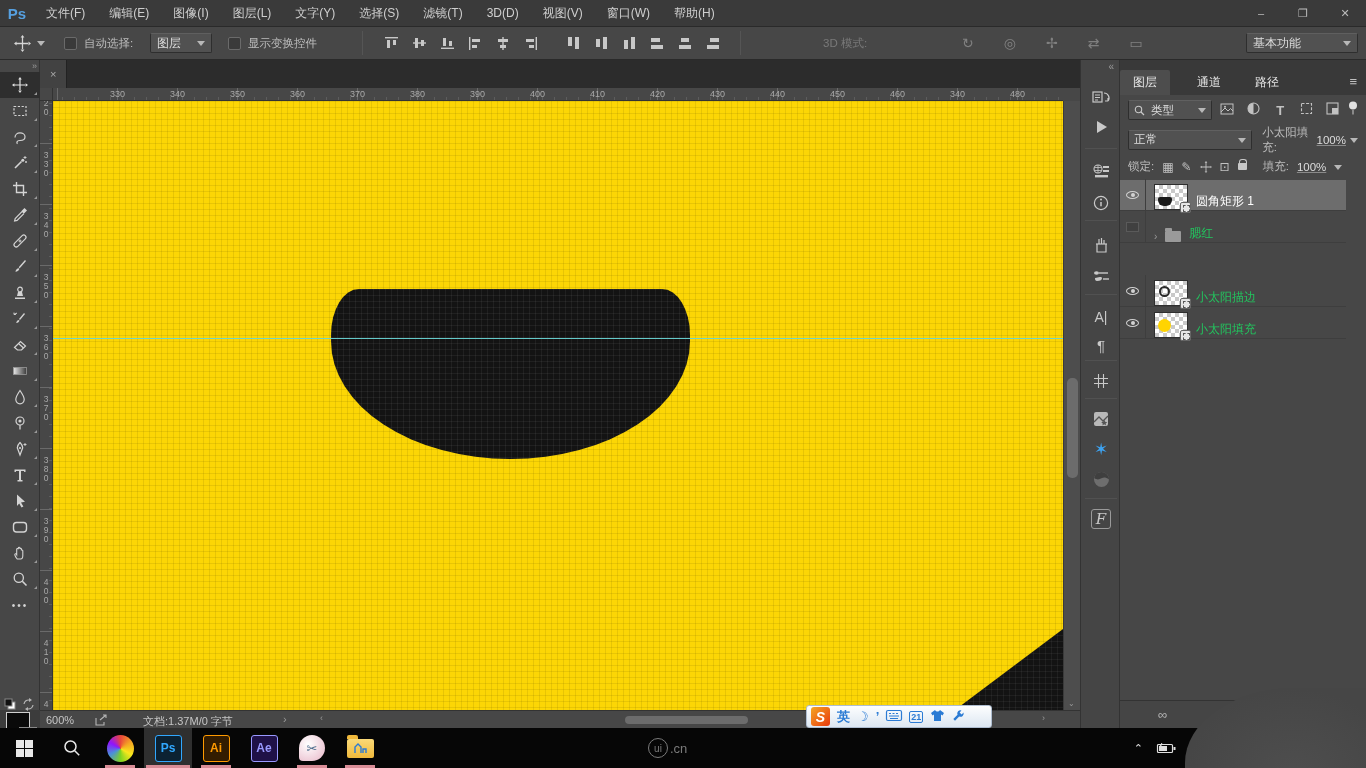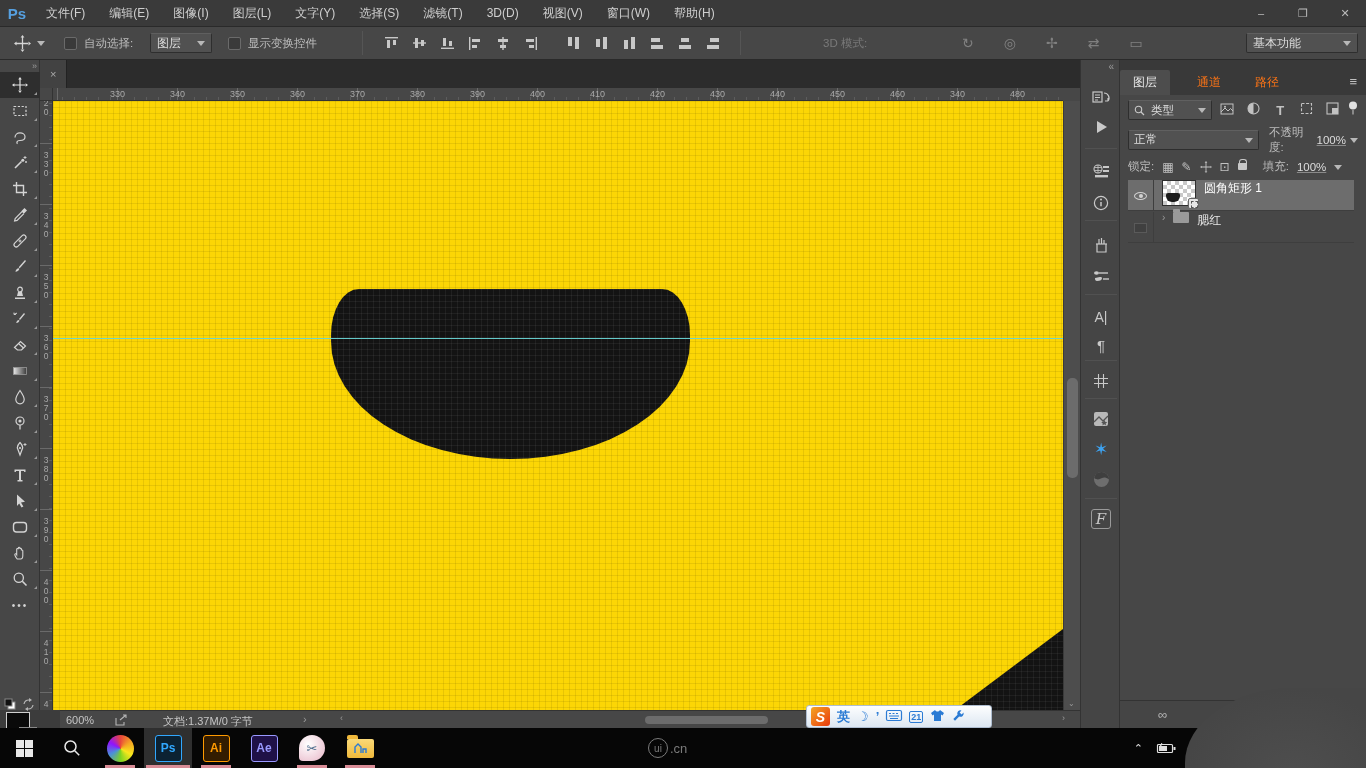--- a/index.html
+++ b/index.html
@@ -75,58 +75,58 @@
     clip-path:polygon(100% 0, 100% 100%, 0 100%);
     background-image:linear-gradient(rgba(255,255,255,.05) 1px, transparent 1px),
                      linear-gradient(90deg, rgba(255,255,255,.05) 1px, transparent 1px);
     background-size:6px 6px; }
   #vscroll { position:absolute; left:1023px; top:13px; width:17px; height:609px; background:#4d4d4d; border-left:1px solid #3a3a3a; }
   #vscroll-thumb { position:absolute; left:3px; top:277px; width:11px; height:100px; background:#6c6c6c; border-radius:5px; }
   #vscroll-dn { position:absolute; left:4px; bottom:2px; color:#9a9a9a; font-size:8px; }
 
   
   #statusbar { position:absolute; left:40px; top:710px; width:1040px; height:18px; background:#474747;
-    border-top:1px solid #333; z-index:20; font-size:11px; color:#c5c5c5;margin-left:20px; }
+    border-top:1px solid #333; z-index:20; font-size:11px; color:#c5c5c5; }
   #hscroll-thumb { position:absolute; left:585px; top:5px; width:123px; height:8px; background:#6c6c6c; border-radius:4px; }
 
   
   #dockstrip { position:absolute; left:1080px; top:60px; width:40px; height:668px; background:#454545;
     border-left:1px solid #333; border-right:1px solid #333; z-index:20; }
   .dock-ico { position:absolute; left:0; width:40px; height:26px; display:flex; align-items:center; justify-content:center;
     color:#c9c9c9; font-size:15px; }
   .dock-sep { position:absolute; left:4px; width:32px; height:1px; background:#383838; border-bottom:1px solid #515151; }
 
   
   #layers-panel { position:absolute; left:1120px; top:60px; width:246px; height:668px; background:#474747; z-index:20; }
   #lp-tabstrip { position:absolute; left:0; top:0; width:246px; height:35px; background:#393939; }
-  .lp-tab { position:absolute; top:10px; height:25px; line-height:25px; padding:0 13px; font-size:12px; color:#f97316; }
+  .lp-tab { position:absolute; top:10px; height:25px; line-height:25px; padding:0 13px; font-size:12px; color:#e5e5e5; }
   .lp-tab.active { background:#4d4d4d; color:#e6e6e6; border-radius:2px 2px 0 0; }
   #lp-menu { position:absolute; right:8px; top:14px; color:#c0c0c0; font-size:13px; letter-spacing:1px; }
   .lp-row { position:absolute; left:0; width:246px; display:flex; align-items:center; }
   .mini-select { background:#515151; border:1px solid #2e2e2e; border-top-color:#606060; border-radius:2px;
     height:20px; display:flex; align-items:center; padding:0 5px; gap:6px; color:#ddd; font-size:11.5px; }
   .lp-ficon { color:#c2c2c2; font-size:12px; width:26px; text-align:center; }
   .lbl { color:#bdbdbd; font-size:11.5px; }
   .val { color:#ddd; font-size:11.5px; }
 
   #layer-list { position:absolute; left:0; top:120px; width:246px; height:221px; }
-  .lrow { position:absolute; left:8px; width:226px; height:31px; border-bottom:1px solid #3e3e3e; display:flex; align-items:flex-start; }
+  .lrow { position:absolute; left:0; width:226px; height:31px; border-bottom:1px solid #3e3e3e; display:flex; align-items:flex-end; }
   .lrow.sel { background:#6d6d6d; }
   .eyebox { width:26px; height:31px; border-right:1px solid #3e3e3e; display:flex; align-items:center; justify-content:center; flex:none; }
   .eye { width:13px; height:8px; border:1px solid #d2d2d2; border-radius:50%; position:relative; }
   .eye::after { content:""; position:absolute; left:3.5px; top:1.5px; width:4px; height:4px; background:#d2d2d2; border-radius:50%; }
   .thumb { width:34px; height:26px; margin:0 8px 0 8px; position:relative; flex:none; border:1px solid #2e2e2e; }
   .checker { background-color:#fff;
     background-image:linear-gradient(45deg,#c9c9c9 25%,transparent 25%,transparent 75%,#c9c9c9 75%),
                      linear-gradient(45deg,#c9c9c9 25%,transparent 25%,transparent 75%,#c9c9c9 75%);
     background-size:8px 8px; background-position:0 0,4px 4px; }
   .thumb.white { background:#f8f8f8; }
   .vbadge { position:absolute; right:-4px; bottom:-4px; width:11px; height:11px; background:#e6e6e6; border:1px solid #666; border-radius:2px; }
   .vbadge::after { content:""; position:absolute; left:2px; top:2px; width:5px; height:5px; border:1px dashed #555; }
-  .lname { font-size:12px; color:#e5e5e5; white-space:nowrap; }
+  .lname { font-size:12px; color:#22c55e; white-space:nowrap; }
   .lrow.sel .lname { color:#fff; }
   .mini-lock { position:relative; width:9px; height:7px; background:#c8c8c8; border-radius:1px; display:inline-block; }
   .mini-lock::before { content:""; position:absolute; left:1.5px; top:-4px; width:6px; height:5px;
     border:1.5px solid #c8c8c8; border-bottom:none; border-radius:3px 3px 0 0; }
   .folder { position:relative; width:16px; height:11px; background:#9a9a9a; border-radius:1px; margin:0 8px; flex:none; }
   .folder::before { content:""; position:absolute; left:0; top:-3px; width:7px; height:3px; background:#9a9a9a; border-radius:1px 1px 0 0; }
   #lp-bottombar { position:absolute; left:0; top:640px; width:246px; height:28px; background:#454545; border-top:1px solid #333;
     display:flex; align-items:center; }
 
   
@@ -625,21 +625,21 @@
           <circle cx="5" cy="4.5" r="4" fill="#e2e2e2"></circle>
           <rect x="4" y="8.5" width="2" height="5" fill="#8a8a8a"></rect>
         </svg></span>
   </div>
 
   <div class="lp-row" style="top:66px; height:27px; padding:0 8px">
     <span class="mini-select" style="width:150px; justify-content:space-between">
       <span>正常</span>
       <span class="caret-down"></span>
     </span>
-    <span class="lbl" style="margin-left:10px">不透明度:</span>
+    <span class="lbl" style="margin-left:10px">小太阳填充:</span>
     <span class="val" style="margin-left:5px; text-decoration:underline; text-decoration-color:#8a8a8a">100%</span>
     <span class="caret-down" style="margin-left:4px"></span>
   </div>
 
   <div class="lp-row" style="top:93px; height:27px; padding:0 8px; gap:8px">
     <span class="lbl">锁定:</span>
     <span style="color:#c2c2c2; font-size:12px">▦</span>
     <span style="color:#c2c2c2; font-size:12px">✎</span>
     <svg width="12" height="12" viewBox="0 0 16 16">
         <path fill="#c2c2c2" d="M7.4 2h1.2v12H7.4z M2 7.4h12v1.2H2z M8 0l1.8 2.4H6.2z M8 16l1.8-2.4H6.2z M0 8l2.4-1.8v3.6z M16 8l-2.4-1.8v3.6z"></path>
@@ -662,20 +662,40 @@
         </span>
       <span class="lname">圆角矩形 1</span>
     </div>
     <div class="lrow" style="top:32px">
       <span class="eyebox">
           <span style="width:13px; height:10px; border:1px solid #5a5a5a; background:#404040"></span>
         </span>
       <span style="color:#9a9a9a; font-size:10px; margin-left:8px">›</span>
       <span class="folder"></span>
       <span class="lname">腮红</span>
+    </div>
+    <div class="lrow" style="top:96px">
+      <span class="eyebox">
+          <span class="eye"></span>
+        </span>
+      <span class="thumb checker">
+          <span class="abs" style="left:4px; top:5px; width:11px; height:11px; border:2px solid #2a2a2a; border-radius:50%"></span>
+          <span class="vbadge"></span>
+        </span>
+      <span class="lname">小太阳描边</span>
+    </div>
+    <div class="lrow" style="top:128px">
+      <span class="eyebox">
+          <span class="eye"></span>
+        </span>
+      <span class="thumb checker">
+          <span class="abs" style="left:3px; top:6px; width:13px; height:13px; background:#ffd400; border-radius:50%"></span>
+          <span class="vbadge"></span>
+        </span>
+      <span class="lname">小太阳填充</span>
     </div>
   </div>
 
   <div id="lp-bottombar">
     <span style="margin-left:38px; color:#b5b5b5; font-size:13px">∞</span>
   </div>
 </div>
 
 <div id="ime-bar">
   <span id="ime-logo">S</span>

